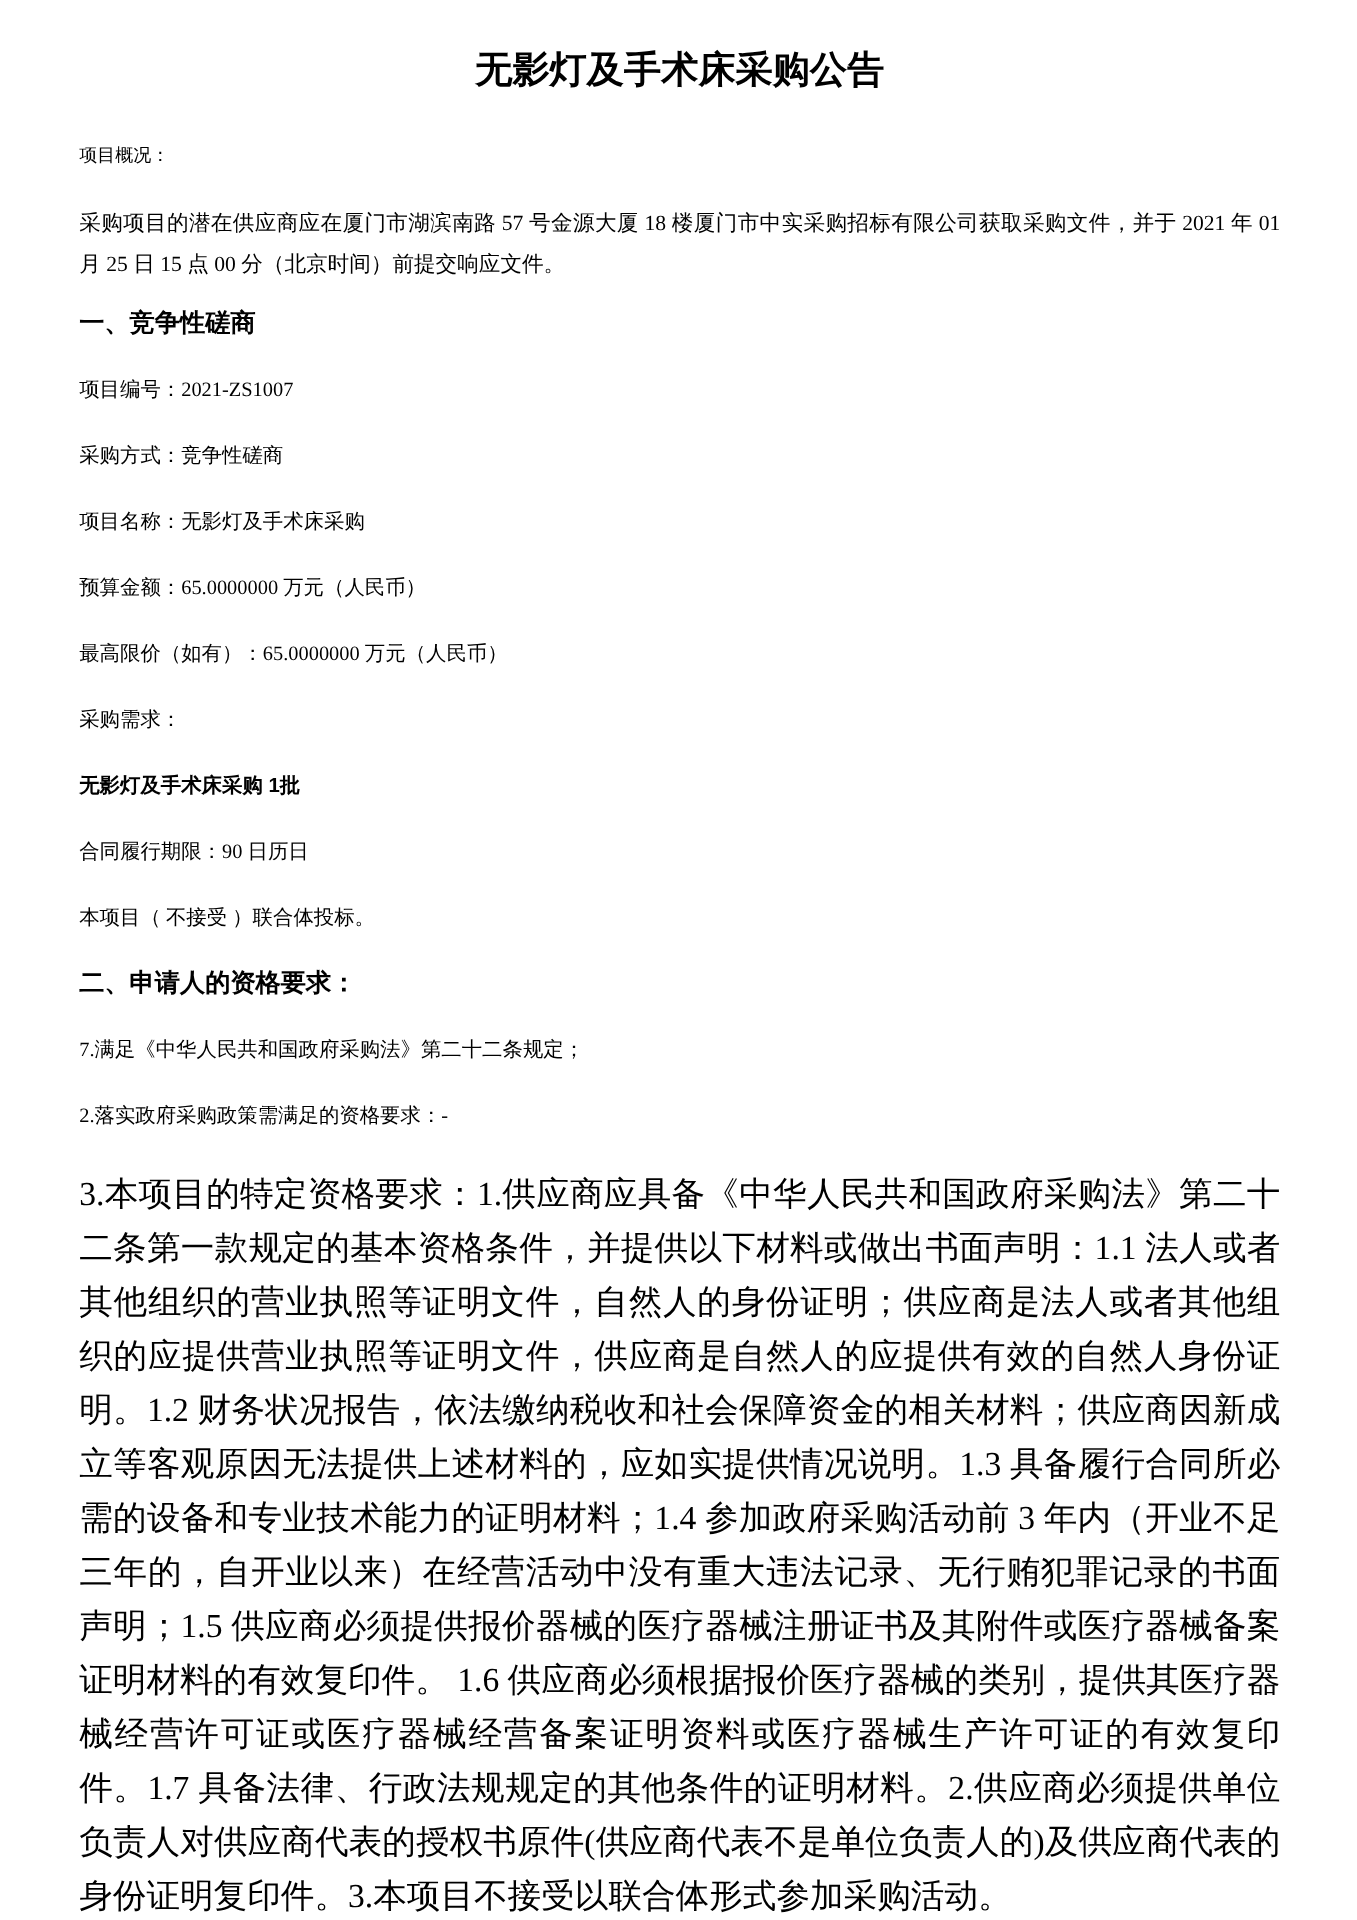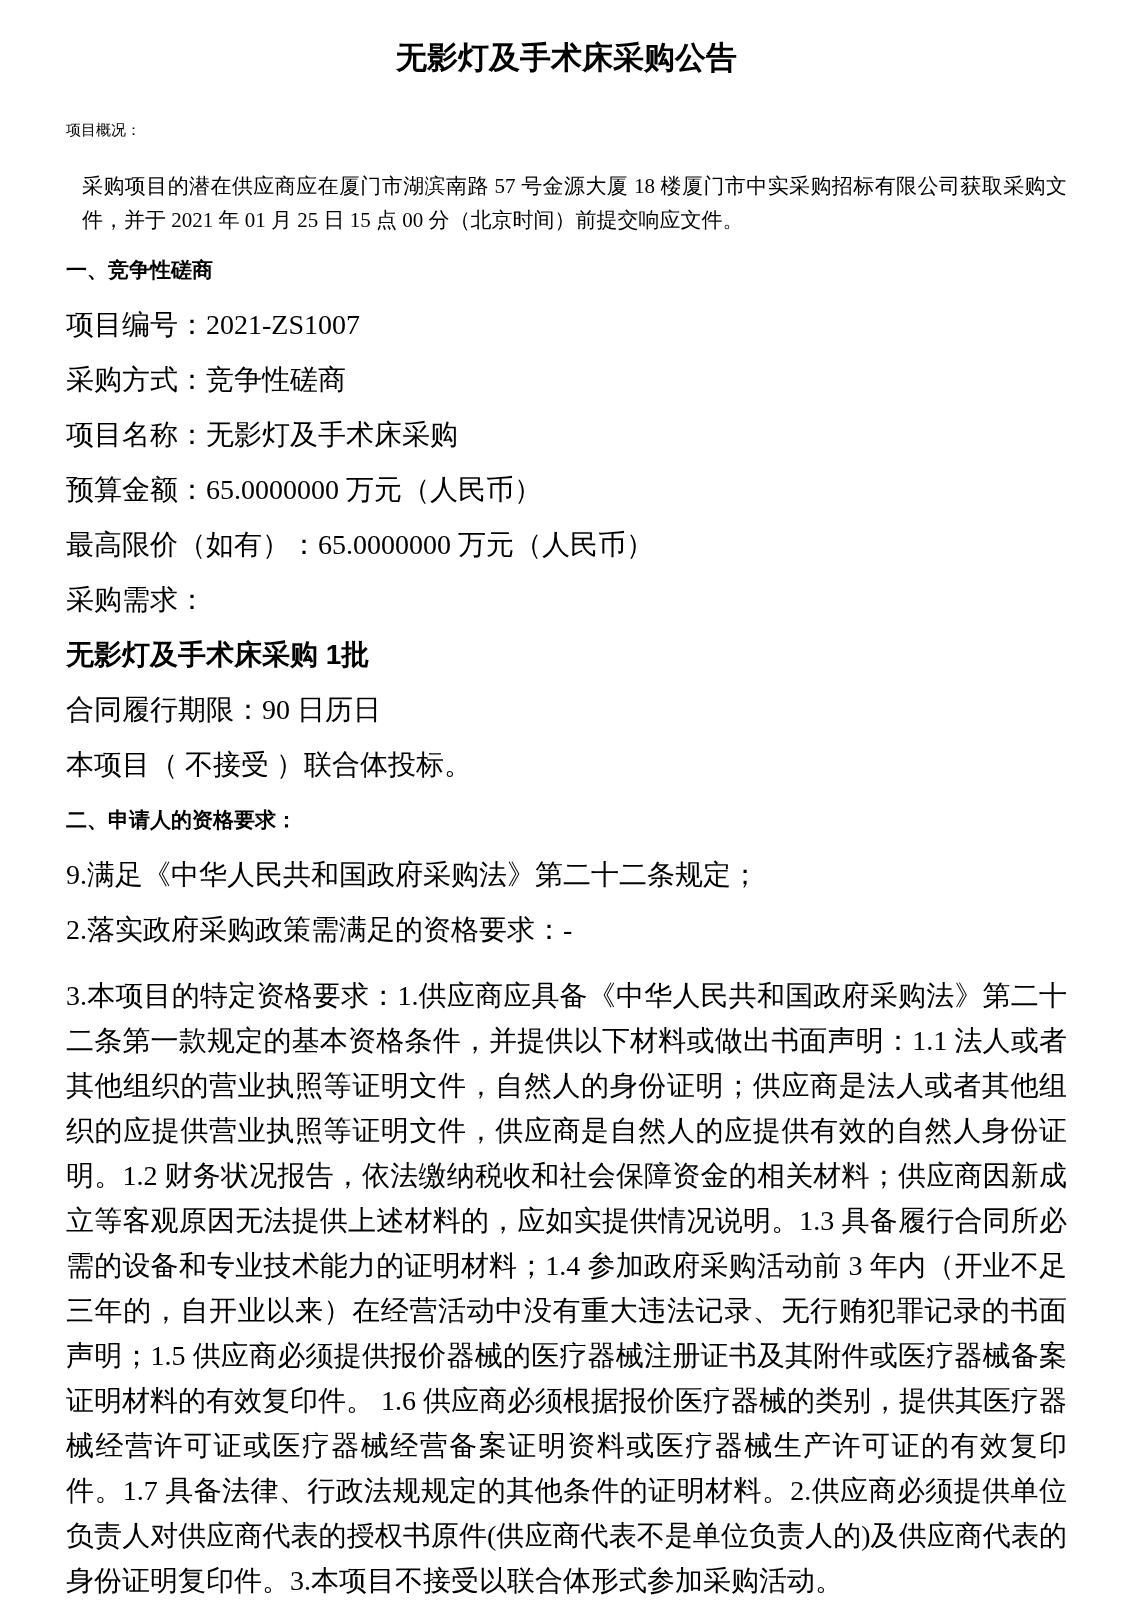--- a/index.html
+++ b/index.html
@@ -26,34 +26,34 @@
     line-height: 40px;
     text-align: center;
     margin: 0 0 40px 0;
   }
   .label-line {
     font-size: 15px;
     line-height: 24px;
     margin: 0 0 27px 0;
   }
   .overview-para {
-    font-size: 21px;
+    font-size: 18px;
     line-height: 34px;
-    margin: 0 0 21px 16px;
+    margin: 0 0 21px 0;
     text-align: justify;
   }
   .section-heading {
     font-family: "Liberation Sans", "DejaVu Sans", sans-serif;
     font-size: 21px;
     font-weight: bold;
     line-height: 24px;
     margin: 0 0 31px 0;
   }
   .single-line {
-    font-size: 28px;
+    font-size: 17px;
     line-height: 24px;
     margin: 0 0 31px 0;
   }
   .single-line.bold {
     font-family: "Liberation Sans", "DejaVu Sans", sans-serif;
     font-weight: bold;
   }
   .long-para {
     font-size: 28px;
     line-height: 45px;
@@ -87,19 +87,19 @@
   <p class="single-line">采购需求：</p>
 
   <p class="single-line bold">无影灯及手术床采购 1批</p>
 
   <p class="single-line">合同履行期限：90 日历日</p>
 
   <p class="single-line">本项目（ 不接受 ）联合体投标。</p>
 
   <h2 class="section-heading">二、申请人的资格要求：</h2>
 
-  <p class="single-line">9.满足《中华人民共和国政府采购法》第二十二条规定；</p>
+  <p class="single-line">7.满足《中华人民共和国政府采购法》第二十二条规定；</p>
 
   <p class="single-line">2.落实政府采购政策需满足的资格要求：-</p>
 
   <p class="long-para">3.本项目的特定资格要求：1.供应商应具备《中华人民共和国政府采购法》第二十二条第一款规定的基本资格条件，并提供以下材料或做出书面声明：1.1 法人或者其他组织的营业执照等证明文件，自然人的身份证明；供应商是法人或者其他组织的应提供营业执照等证明文件，供应商是自然人的应提供有效的自然人身份证明。1.2 财务状况报告，依法缴纳税收和社会保障资金的相关材料；供应商因新成立等客观原因无法提供上述材料的，应如实提供情况说明。1.3 具备履行合同所必需的设备和专业技术能力的证明材料；1.4 参加政府采购活动前 3 年内（开业不足三年的，自开业以来）在经营活动中没有重大违法记录、无行贿犯罪记录的书面声明；1.5 供应商必须提供报价器械的医疗器械注册证书及其附件或医疗器械备案证明材料的有效复印件。  1.6 供应商必须根据报价医疗器械的类别，提供其医疗器械经营许可证或医疗器械经营备案证明资料或医疗器械生产许可证的有效复印件。1.7 具备法律、行政法规规定的其他条件的证明材料。2.供应商必须提供单位负责人对供应商代表的授权书原件(供应商代表不是单位负责人的)及供应商代表的身份证明复印件。3.本项目不接受以联合体形式参加采购活动。</p>
 
 </div>
 
 </body></html>

